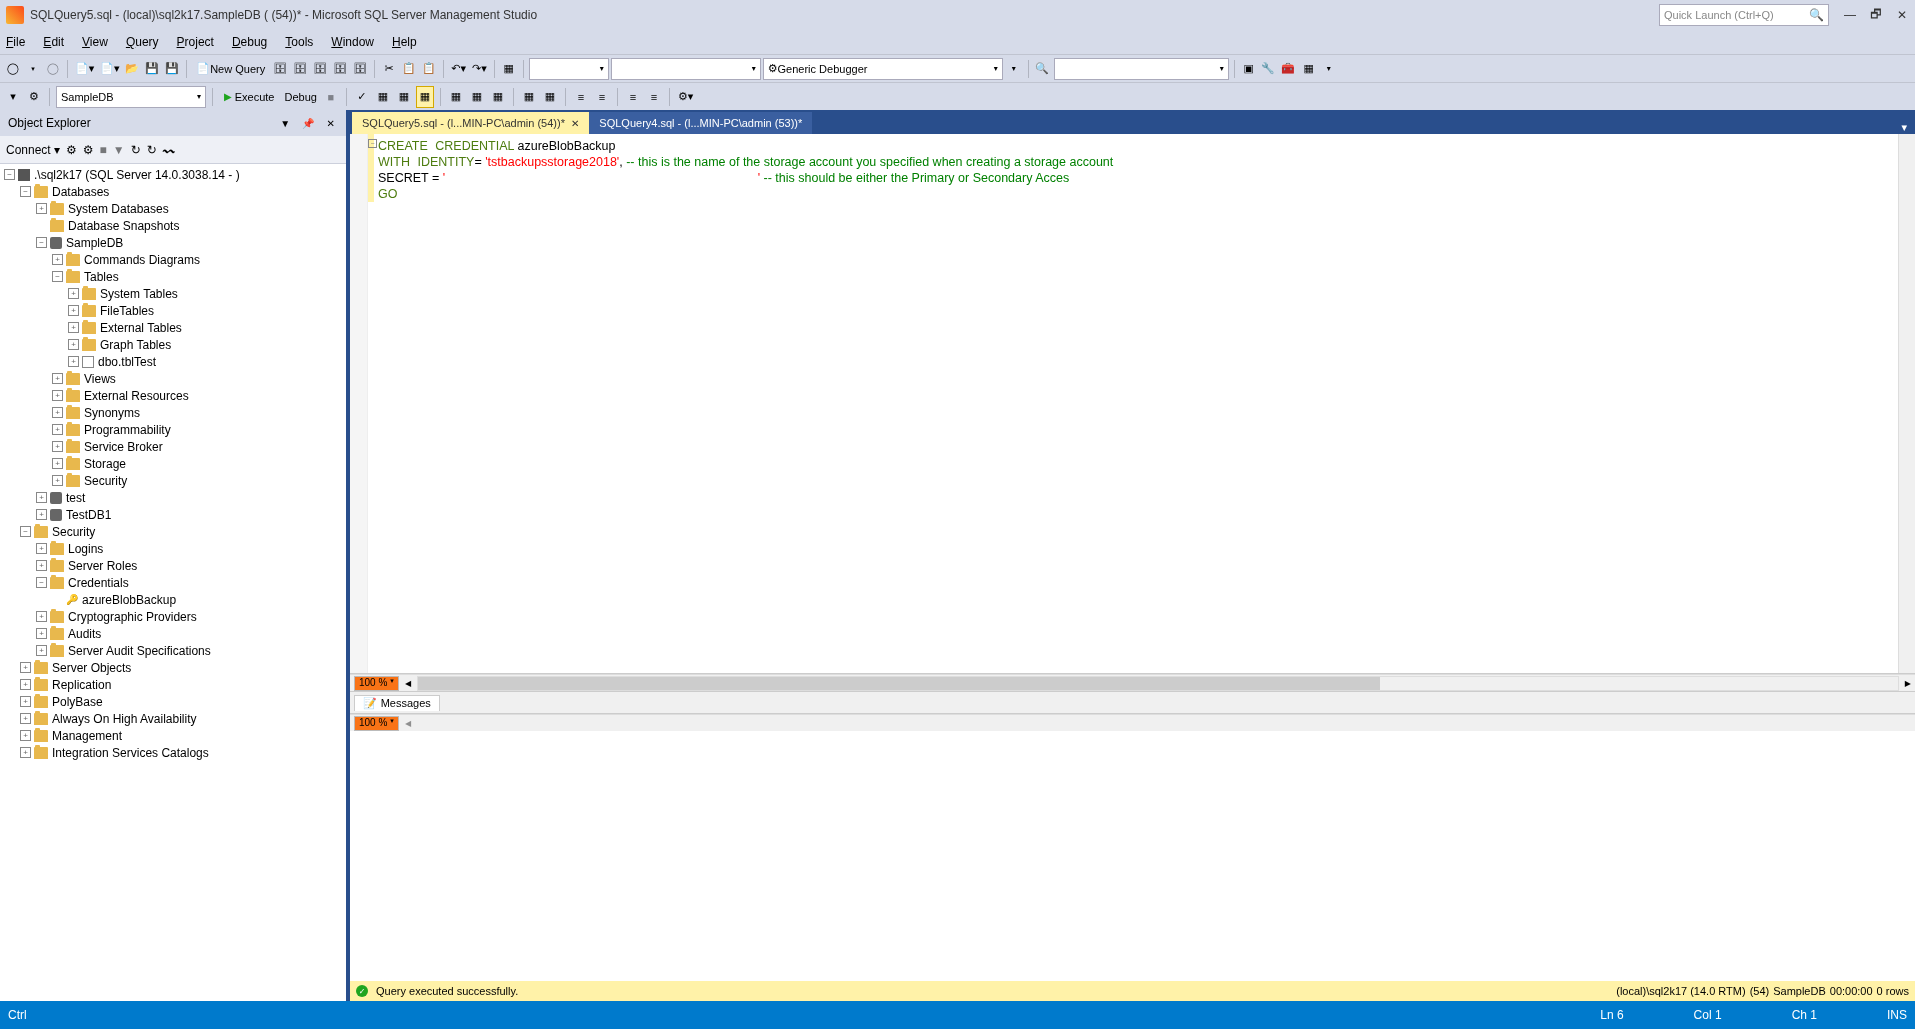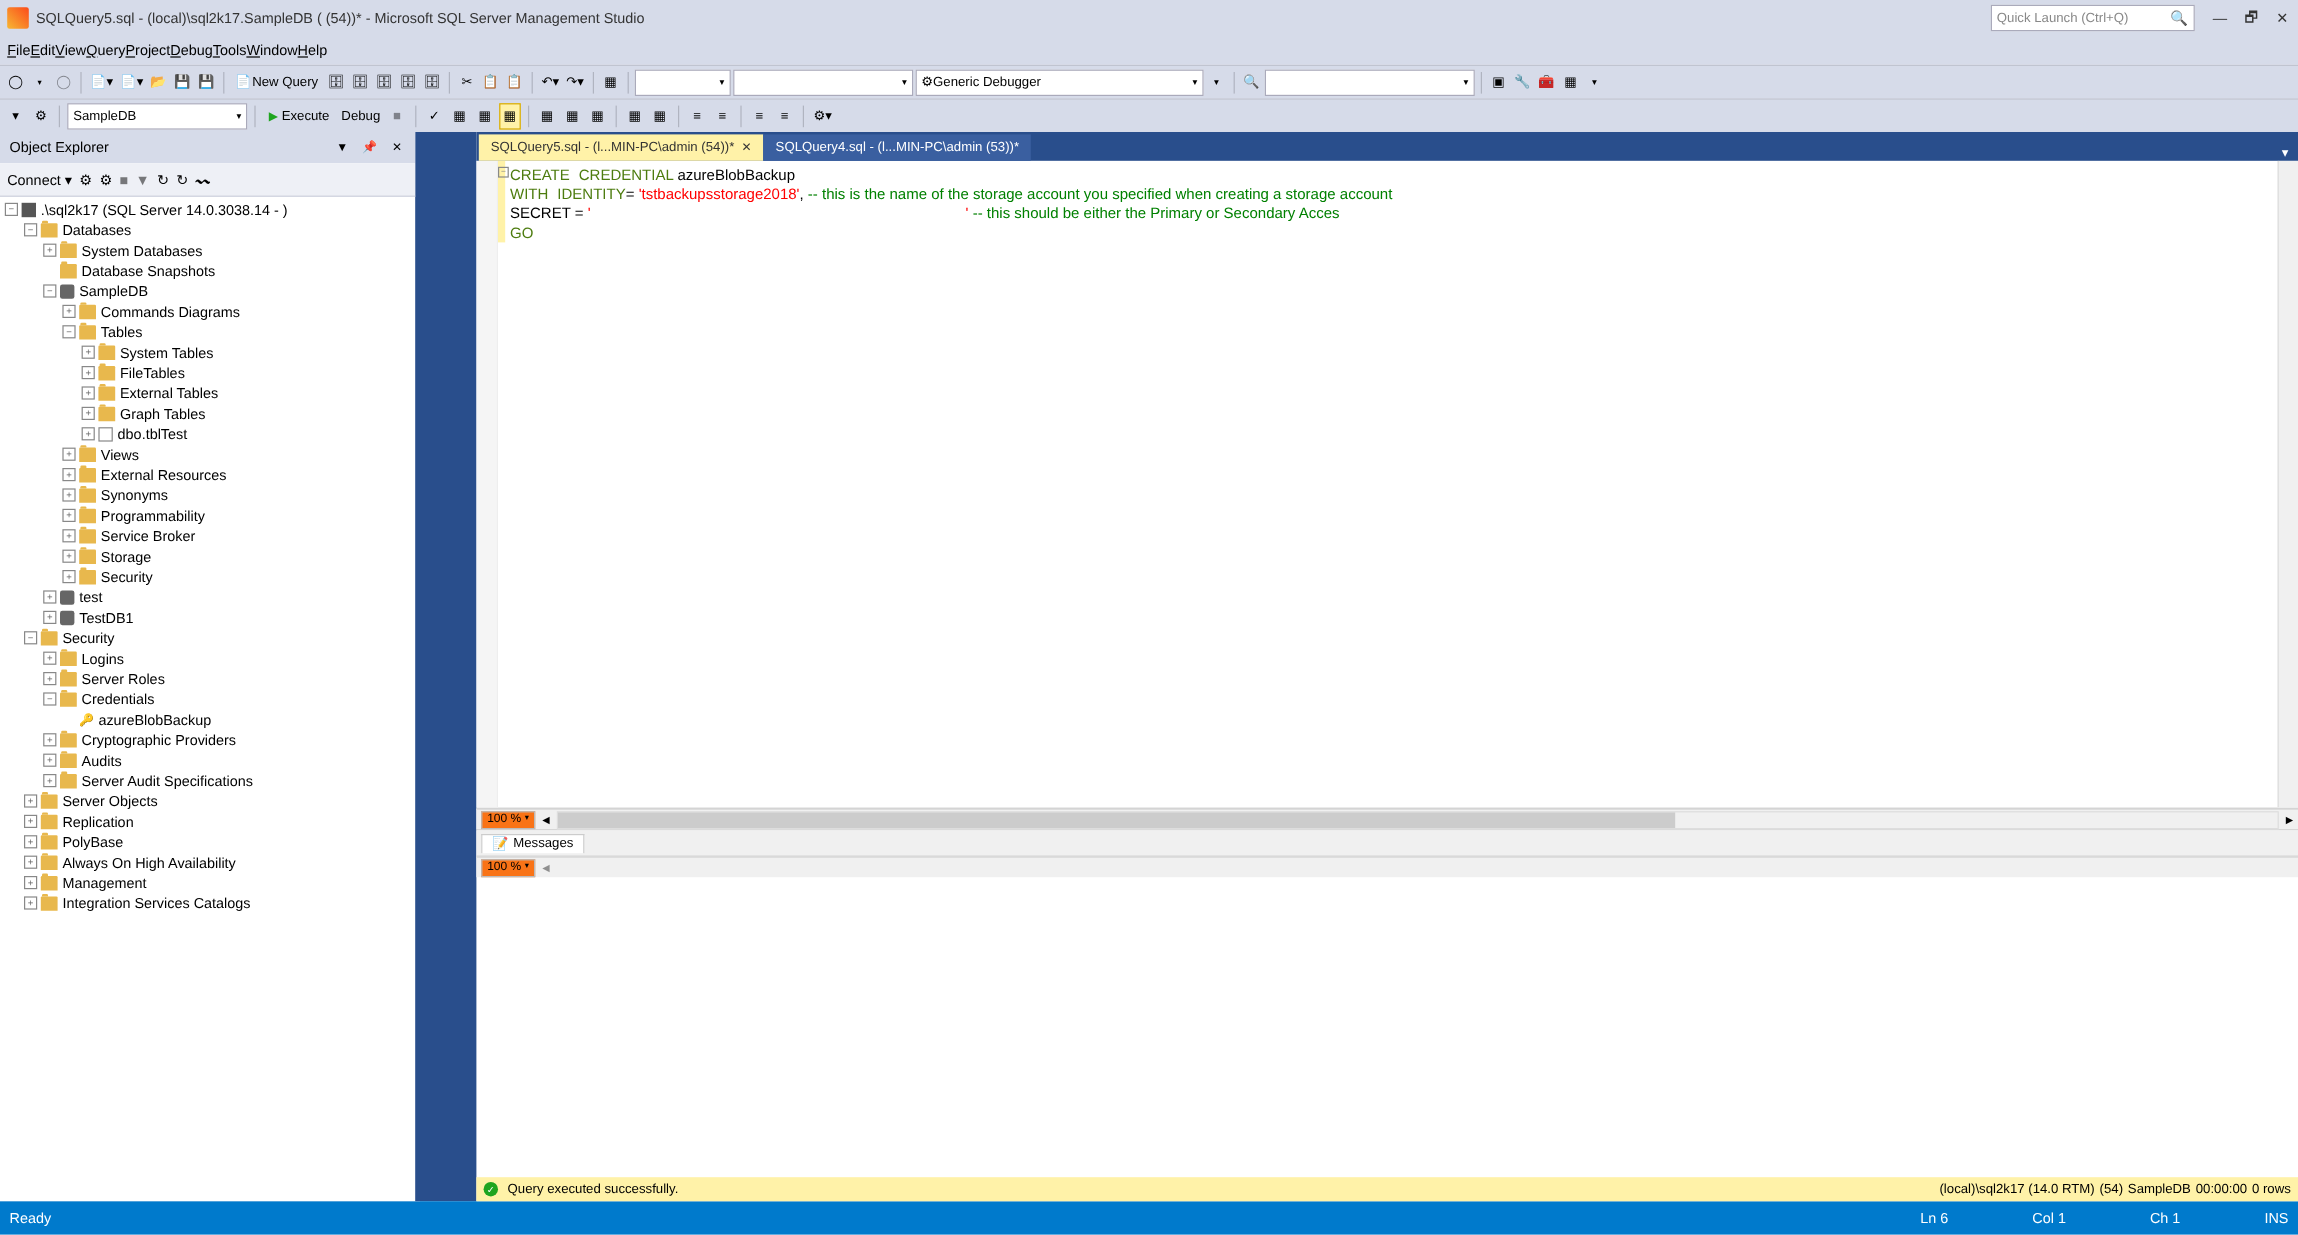--- a/index.html
+++ b/index.html
@@ -5,21 +5,21 @@
 * { margin: 0; padding: 0; box-sizing: border-box; font-family: "Segoe UI", Tahoma, sans-serif; }
 html, body { width: 1915px; height: 1029px; overflow: hidden; background: #fff; }
 .titlebar { height: 30px; background: #d6dbe9; display: flex; align-items: center; padding: 0 6px; font-size: 12px; color: #333; }
 .titlebar-icon { width: 18px; height: 18px; margin-right: 6px; background: linear-gradient(45deg,#f7b733,#fc4a1a); border-radius: 2px; }
 .titlebar-title { flex: 0 0 auto; }
 .titlebar-spacer { flex: 1; }
 .quick-launch { width: 170px; height: 22px; border: 1px solid #aab; background: #fff; font-size: 11px; padding: 0 4px; display: flex; align-items: center; color: #888; margin-right: 6px; }
 .quick-launch .search-icon { margin-left: auto; font-size: 12px; }
 .win-btns { display: flex; gap: 12px; margin-left: 8px; }
 .win-btn { width: 14px; height: 14px; display: flex; align-items: center; justify-content: center; font-size: 12px; }
-.menubar { height: 24px; background: #d6dbe9; display: flex; align-items: center; padding: 0 6px; font-size: 12px; }
+.menubar { height: 24px; background: #d6dbe9; display: flex; align-items: center; padding: 0 6px; gap: 18px; font-size: 12px; }
 .menubar-item { cursor: default; }
 .menubar-item u { text-decoration: underline; }
 .toolbar { height: 28px; background: #d6dbe9; border-top: 1px solid #c0c4d0; display: flex; align-items: center; padding: 0 4px; gap: 2px; font-size: 11px; }
 .tb-btn { min-width: 18px; height: 22px; display: flex; align-items: center; justify-content: center; padding: 0 2px; }
 .tb-btn.new-query { padding: 0 4px; }
 .tb-sep { width: 1px; height: 18px; background: #b0b4c0; margin: 0 3px; }
 .tb-combo { height: 22px; border: 1px solid #aab; background: #fff; min-width: 80px; display: flex; align-items: center; padding: 0 4px; font-size: 11px; }
 .tb-combo .caret { margin-left: auto; font-size: 8px; }
 .toolbar2 { height: 28px; background: #d6dbe9; border-top: 1px solid #c0c4d0; display: flex; align-items: center; padding: 0 4px; gap: 3px; font-size: 11px; }
 .execute-btn { display: flex; align-items: center; gap: 3px; padding: 0 5px; height: 22px; }
@@ -34,21 +34,21 @@
 .oe-tree { flex: 1; overflow-y: auto; overflow-x: auto; font-size: 12px; padding: 2px 0; }
 .tree-row { display: flex; align-items: center; height: 17px; white-space: nowrap; }
 .tree-toggle { width: 11px; height: 11px; border: 1px solid #888; display: flex; align-items: center; justify-content: center; font-size: 8px; line-height: 1; margin-right: 3px; flex-shrink: 0; color: #666; }
 .tree-spacer { width: 14px; flex-shrink: 0; display: inline-block; }
 .folder-icon { width: 14px; height: 12px; background: #e8b84d; border-radius: 1px 1px 0 0; margin-right: 4px; flex-shrink: 0; position: relative; }
 .folder-icon::before { content: ""; position: absolute; top: -2px; left: 1px; width: 5px; height: 2px; background: #e8b84d; border-radius: 1px 1px 0 0; }
 .db-icon { width: 12px; height: 12px; background: #666; border-radius: 2px; margin-right: 4px; flex-shrink: 0; }
 .server-icon { width: 12px; height: 12px; background: #555; margin-right: 4px; flex-shrink: 0; }
 .key-icon { width: 12px; height: 12px; margin-right: 4px; flex-shrink: 0; font-size: 10px; }
 .table-icon { width: 12px; height: 12px; background: #fff; border: 1px solid #888; margin-right: 4px; flex-shrink: 0; }
-.editor-panel { flex: 1; display: flex; flex-direction: column; background: #fff; margin-left: 47px; }
+.editor-panel { flex: 1; display: flex; flex-direction: column; background: #fff; }
 .tabstrip { height: 24px; background: #294e8c; display: flex; align-items: flex-end; padding: 0 2px; }
 .tab { height: 22px; display: flex; align-items: center; padding: 0 10px; font-size: 11px; gap: 6px; }
 .tab.active { background: #fff2a8; color: #333; }
 .tab.inactive { background: #3a5fa0; color: #fff; }
 .tab-close { font-size: 10px; }
 .tab-right { margin-left: auto; color: #fff; padding: 0 6px; font-size: 11px; }
 .editor-body { flex: 1; display: flex; flex-direction: column; }
 .code-area-wrap { flex: 1; display: flex; border-bottom: 1px solid #ccc; overflow: hidden; position: relative; }
 .code-margin { width: 18px; background: #f5f5f5; border-right: 1px solid #eee; }
 .yellow-bar { width: 6px; background: #fff2a8; }
@@ -451,20 +451,20 @@
           <span>SampleDB</span>
           <span>00:00:00</span>
           <span>0 rows</span>
         </div>
       </div>
     </div>
   </div>
 </div>
 
 <div class="statusbar">
-  <span class="sb-left">Ready</span>
+  <span class="sb-left">Ctrl</span>
   <div class="sb-right">
     <span>Ln 6</span>
     <span>Col 1</span>
     <span>Ch 1</span>
     <span>INS</span>
   </div>
 </div>
 
 </body></html>

